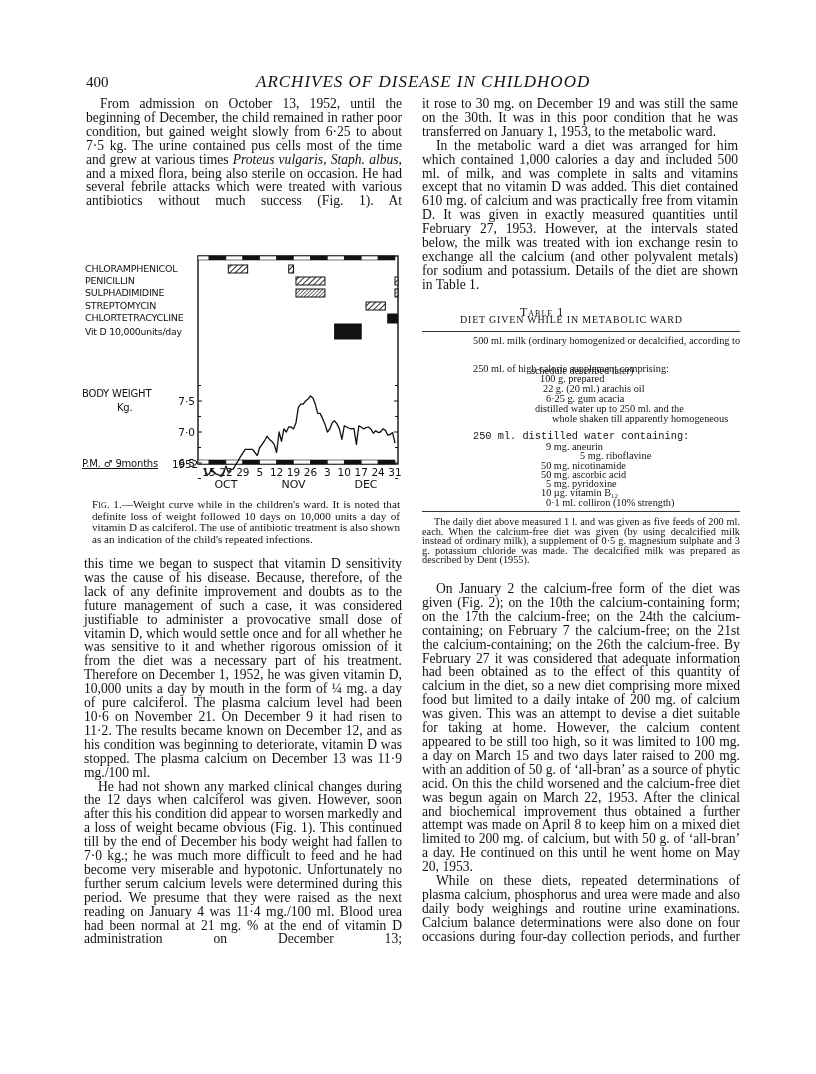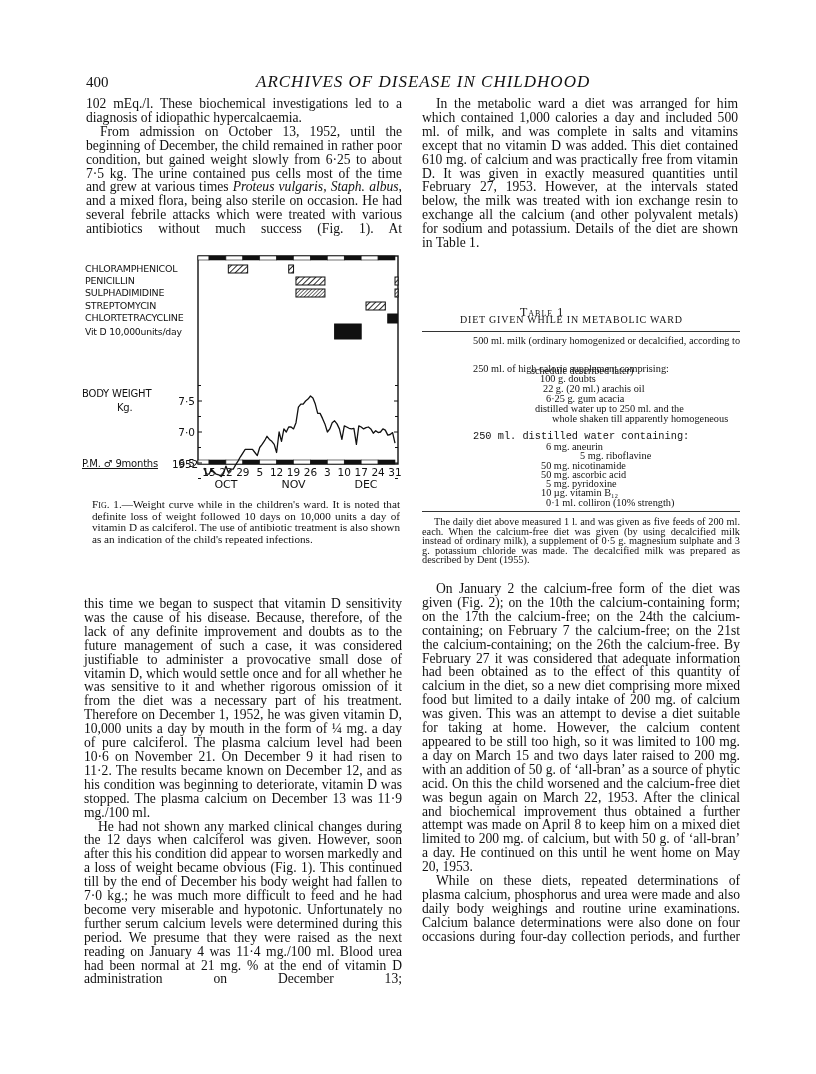--- a/index.html
+++ b/index.html
@@ -5,21 +5,21 @@
   html, body { margin: 0; padding: 0; background: #ffffff; }
   body { width: 816px; height: 1074px; position: relative; overflow: hidden;
          font-family: "Liberation Serif", "DejaVu Serif", serif; color: #111; }
   .abs { position: absolute; }
   .page-num { left: 86px; top: 74px; font-size: 15px; }
   .journal { left: 256px; top: 72px; font-size: 17px; font-style: italic; letter-spacing: 1px; }
   .col { position: absolute; font-size: 13.6px; line-height: 13.9px; text-align: justify; }
   .col p { margin: 0; }
   .col p.indent { text-indent: 14px; }
   .col-left-top { left: 86px; top: 97px; width: 316px; }
-  .col-left-bot { left: 84px; top: 557px; width: 318px; margin-top: 40px; }
+  .col-left-bot { left: 84px; top: 557px; width: 318px; }
   .col-right-top { left: 422px; top: 97px; width: 316px; }
   .col-right-bot { left: 422px; top: 582px; width: 318px; }
   .last-line { text-align-last: justify; }
   .chart-wrap { position: absolute; left: 80px; top: 252px; width: 330px; height: 260px; text-align: center; }
   .drug-label { position: absolute; font-family: "DejaVu Sans", sans-serif; font-size: 9.5px; letter-spacing: -0.2px; white-space: nowrap; }
   .caption { position: absolute; left: 92px; top: 499px; width: 308px; font-size: 11.2px; line-height: 11.6px; text-align: justify; }
   .caption .fig { font-variant: small-caps; }
   .table-title { position: absolute; left: 520px; top: 305px; font-size: 12px; font-variant: small-caps; letter-spacing: 1px; }
   .table-sub { position: absolute; left: 460px; top: 314px; font-size: 10px; letter-spacing: 0.8px; }
   .rule { position: absolute; left: 422px; width: 318px; height: 0; border-top: 1.5px solid #333; }
@@ -28,21 +28,20 @@
   .tbl-note p { margin: 0; text-indent: 12px; }
   svg text { font-family: "DejaVu Sans", sans-serif; }
 </style>
 </head>
 <body>
 
 <div class="abs page-num">400</div>
 <div class="abs journal">ARCHIVES OF DISEASE IN CHILDHOOD</div>
 
 <div class="col col-left-top">
-  <p>102 mEq./l. These biochemical investigations led to a diagnosis of idiopathic hypercalcaemia.</p>
   <p class="indent last-line"><span>From admission on October 13, 1952, until the beginning of December, the child remained in rather poor condition, but gained weight slowly from 6·25 to about 7·5 kg. The urine contained pus cells most of the time and grew at various times </span><i>Proteus vulgaris</i><span>, </span><i>Staph. albus</i><span>, and a mixed flora, being also sterile on occasion. He had several febrile attacks which were treated with various antibiotics without much success (Fig. 1). At</span></p>
 </div>
 
 <div class="chart-wrap">
   <div class="drug-label" style="left:5px;top:11px;">CHLORAMPHENICOL</div>
   <div class="drug-label" style="left:5px;top:23px;">PENICILLIN</div>
   <div class="drug-label" style="left:5px;top:35px;">SULPHADIMIDINE</div>
   <div class="drug-label" style="left:5px;top:48px;">STREPTOMYCIN</div>
   <div class="drug-label" style="left:5px;top:60px;">CHLORTETRACYCLINE</div>
   <div class="drug-label" style="left:5px;top:74px;font-size:9.3px;">Vit D 10,000units/day</div>
@@ -141,36 +140,37 @@
 </div>
 
 <div class="caption"><span class="fig">Fig. 1.</span><span>—Weight curve while in the children's ward. It is noted that definite loss of weight followed 10 days on 10,000 units a day of vitamin D as calciferol. The use of antibiotic treatment is also shown as an indication of the child's repeated infections.</span></div>
 
 <div class="col col-left-bot">
   <p>this time we began to suspect that vitamin D sensitivity was the cause of his disease. Because, therefore, of the lack of any definite improvement and doubts as to the future management of such a case, it was considered justifiable to administer a provocative small dose of vitamin D, which would settle once and for all whether he was sensitive to it and whether rigorous omission of it from the diet was a necessary part of his treatment. Therefore on December 1, 1952, he was given vitamin D, 10,000 units a day by mouth in the form of ¼ mg. a day of pure calciferol. The plasma calcium level had been 10·6 on November 21. On December 9 it had risen to 11·2. The results became known on December 12, and as his condition was beginning to deteriorate, vitamin D was stopped. The plasma calcium on December 13 was 11·9 mg./100 ml.</p>
   <p class="indent last-line">He had not shown any marked clinical changes during the 12 days when calciferol was given. However, soon after this his condition did appear to worsen markedly and a loss of weight became obvious (Fig. 1). This continued till by the end of December his body weight had fallen to 7·0 kg.; he was much more difficult to feed and he had become very miserable and hypotonic. Unfortunately no further serum calcium levels were determined during this period. We presume that they were raised as the next reading on January 4 was 11·4 mg./100 ml. Blood urea had been normal at 21 mg. % at the end of vitamin D administration on December 13;</p>
 </div>
 
 <div class="col col-right-top">
+  <p>it rose to 30 mg. on December 19 and was still the same on the 30th. It was in this poor condition that he was transferred on January 1, 1953, to the metabolic ward.</p>
   <p class="indent">In the metabolic ward a diet was arranged for him which contained 1,000 calories a day and included 500 ml. of milk, and was complete in salts and vitamins except that no vitamin D was added. This diet contained 610 mg. of calcium and was practically free from vitamin D. It was given in exactly measured quantities until February 27, 1953. However, at the intervals stated below, the milk was treated with ion exchange resin to exchange all the calcium (and other polyvalent metals) for sodium and potassium. Details of the diet are shown in Table 1.</p>
 </div>
 
 <div class="table-title">Table 1</div>
 <div class="table-sub">DIET GIVEN WHILE IN METABOLIC WARD</div>
 <div class="rule" style="top:331px;"></div>
 <div class="tbl" style="left:432px;top:336px;">500 ml. milk (ordinary homogenized or decalcified, according to</div>
 <div class="tbl" style="left:490px;top:366px;text-align:right;">schedule described later)</div>
 <div class="tbl" style="left:432px;top:364px;">250 ml. of high calorie supplement comprising:</div>
-<div class="tbl" style="left:499px;top:374px;">100 g. doubts</div>
+<div class="tbl" style="left:499px;top:374px;">100 g. prepared</div>
 <div class="tbl" style="left:502px;top:384px;">22 g. (20 ml.) arachis oil</div>
 <div class="tbl" style="left:505px;top:394px;">6·25 g. gum acacia</div>
 <div class="tbl" style="left:494px;top:404px;">distilled water up to 250 ml. and the</div>
 <div class="tbl" style="left:511px;top:414px;">whole shaken till apparently homogeneous</div>
 <div class="tbl" style="left:432px;top:432px;font-family:Liberation Mono, monospace;">250 ml. distilled water containing:</div>
-<div class="tbl" style="left:505px;top:442px;">6 mg. aneurin</div>
+<div class="tbl" style="left:505px;top:442px;">9 mg. aneurin</div>
 <div class="tbl" style="left:505px;top:451px;margin-left:34px;">5 mg. riboflavine</div>
 <div class="tbl" style="left:500px;top:461px;">50 mg. nicotinamide</div>
 <div class="tbl" style="left:500px;top:470px;">50 mg. ascorbic acid</div>
 <div class="tbl" style="left:505px;top:479px;">5 mg. pyridoxine</div>
 <div class="tbl" style="left:500px;top:488px;">10 µg. vitamin B₁₂</div>
 <div class="tbl" style="left:505px;top:498px;">0·1 ml. colliron (10% strength)</div>
 <div class="rule" style="top:511px;"></div>
 <div class="tbl-note">
     <p>The daily diet above measured 1 l. and was given as five feeds of 200 ml. each. When the calcium-free diet was given (by using decalcified milk instead of ordinary milk), a supplement of 0·5 g. magnesium sulphate and 3 g. potassium chloride was made. The decalcified milk was prepared as described by Dent (1955).</p>
   </div>

